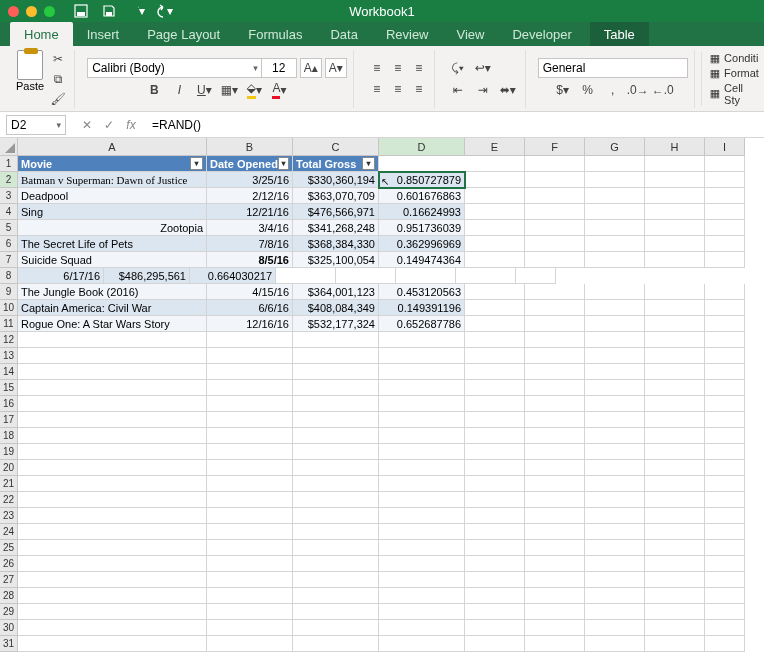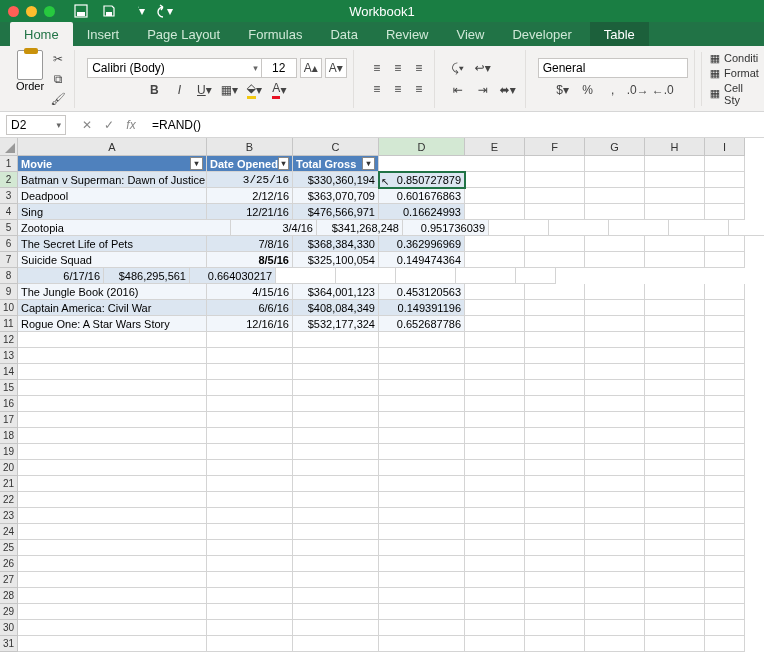--- a/index.html
+++ b/index.html
@@ -118,21 +118,21 @@
   <div class="tab">View</div>
   <div class="tab">Developer</div>
   <div class="tab ctx">Table</div>
 </div>
 
 <div class="ribbon">
   <div class="group">
     <div style="display:flex; gap:4px;">
       <div class="paste-btn">
         <div class="paste-icon"></div>
-        <span>Order</span>
+        <span>Paste</span>
       </div>
       <div class="mini-col">
         <div class="mini-btn">✂</div>
         <div class="mini-btn">⧉</div>
         <div class="mini-btn">🖌</div>
       </div>
     </div>
   </div>
 
   <div class="group">
@@ -289,22 +289,22 @@
             <span>Sort Order</span>
             <span class="hdr-drop">▾</span>
           </div>
           <div class="cell cw-E" style="width: 60px;"></div>
           <div class="cell cw-F" style="width: 60px;"></div>
           <div class="cell cw-G" style="width: 60px;"></div>
           <div class="cell cw-H" style="width: 60px;"></div>
           <div class="cell cw-I" style="width: 40px;"></div>
         </div>
         <div class="grow">
-          <div class="cell cw-A band-a" style="width: 189px;">Batman v Superman: Dawn of Justice</div>
-          <div class="cell cw-B band-a num" style="width: 86px; font-family: Liberation Mono, monospace;">3/25/16</div>
+          <div class="cell cw-A band-a" style="width: 189px; font-family: Liberation Serif, serif;">Batman v Superman: Dawn of Justice</div>
+          <div class="cell cw-B band-a num" style="width: 86px;">3/25/16</div>
           <div class="cell cw-C band-a num" style="width: 86px;">$330,360,194</div>
           <div class="cell cw-D band-a num active-cell" style="width: 86px;">0.850727879<span class="cursor-arrow">↖</span></div>
           <div class="cell cw-E" style="width: 60px;"></div>
           <div class="cell cw-F" style="width: 60px;"></div>
           <div class="cell cw-G" style="width: 60px;"></div>
           <div class="cell cw-H" style="width: 60px;"></div>
           <div class="cell cw-I" style="width: 40px;"></div>
         </div>
         <div class="grow">
           <div class="cell cw-A band-b" style="width: 189px;">Deadpool</div>
@@ -322,21 +322,21 @@
           <div class="cell cw-B band-a num" style="width: 86px;">12/21/16</div>
           <div class="cell cw-C band-a num" style="width: 86px;">$476,566,971</div>
           <div class="cell cw-D band-a num" style="width: 86px;">0.16624993</div>
           <div class="cell cw-E" style="width: 60px;"></div>
           <div class="cell cw-F" style="width: 60px;"></div>
           <div class="cell cw-G" style="width: 60px;"></div>
           <div class="cell cw-H" style="width: 60px;"></div>
           <div class="cell cw-I" style="width: 40px;"></div>
         </div>
         <div class="grow">
-          <div class="cell cw-A band-b" style="width: 213px;">Zootopia</div>
+          <div class="cell cw-A band-b" style="width: 189px; text-align: right;">Zootopia</div>
           <div class="cell cw-B band-b num" style="width: 86px;">3/4/16</div>
           <div class="cell cw-C band-b num" style="width: 86px;">$341,268,248</div>
           <div class="cell cw-D band-b num" style="width: 86px;">0.951736039</div>
           <div class="cell cw-E" style="width: 60px;"></div>
           <div class="cell cw-F" style="width: 60px;"></div>
           <div class="cell cw-G" style="width: 60px;"></div>
           <div class="cell cw-H" style="width: 60px;"></div>
           <div class="cell cw-I" style="width: 40px;"></div>
         </div>
         <div class="grow">

